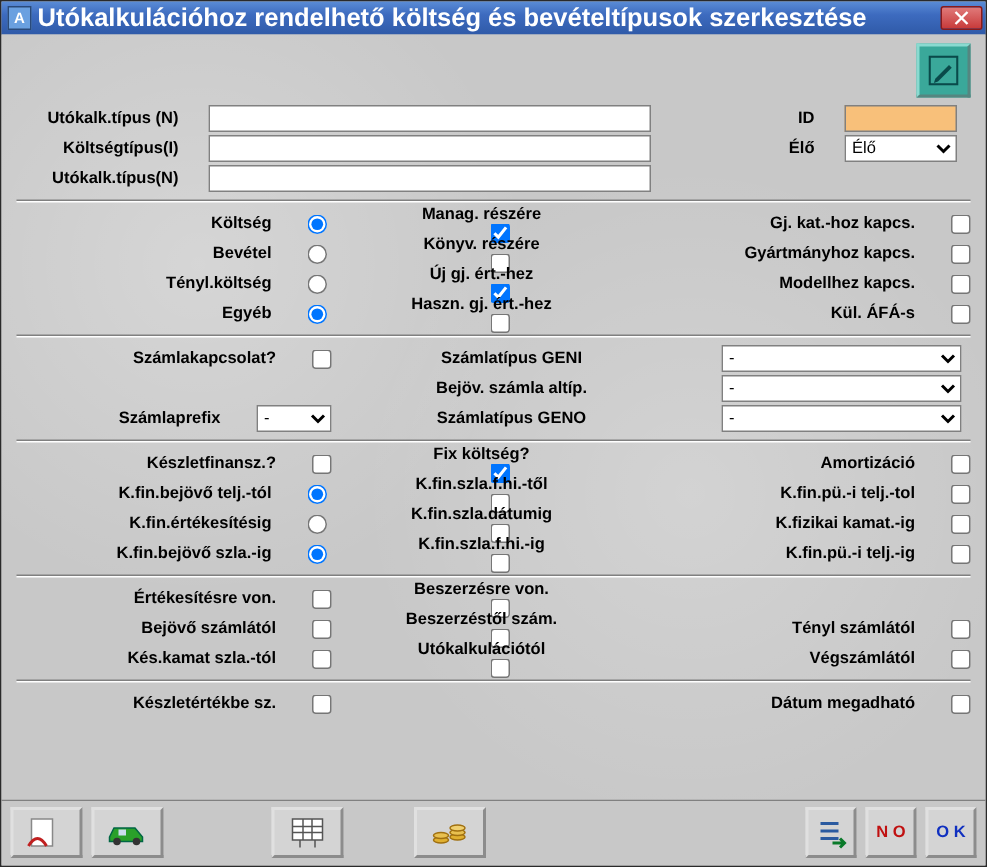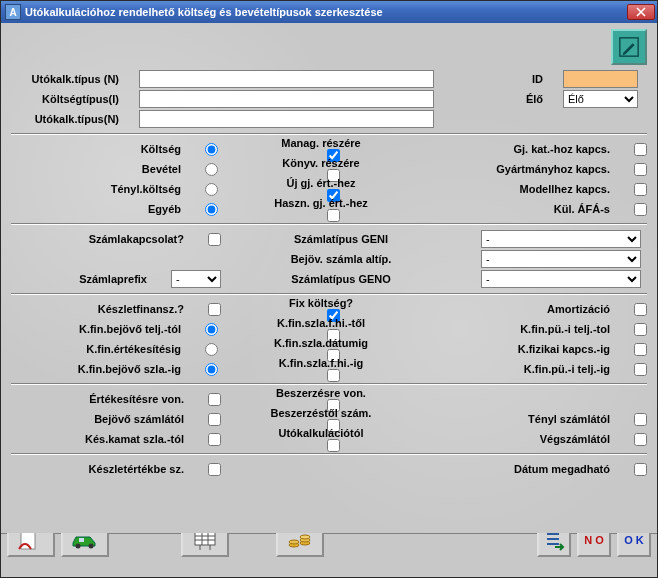--- a/index.html
+++ b/index.html
@@ -30,21 +30,21 @@
     font-weight: bold;
   }
   .titlebar .app-icon {
     width: 16px; height: 16px;
     background: #6aa0e0;
     border: 1px solid #2a4a7a;
     margin-right: 4px;
     display: inline-flex; align-items: center; justify-content: center;
     font-size: 10px; color: #fff;
   }
-  .titlebar .title-text { flex: 1; font-size: 11px; }
+  .titlebar .title-text { flex: 1; font-size: 17px; }
   .titlebar .close-btn {
     width: 28px; height: 16px;
     background: linear-gradient(to bottom, #e07a7a, #c83a3a);
     border: 1px solid #8a1a1a;
     border-radius: 2px;
     display: flex; align-items: center; justify-content: center;
     color: #fff; font-weight: bold; font-size: 10px;
     cursor: pointer;
   }
   .content {
@@ -114,22 +114,22 @@
   .grid3 { display: flex; align-items: center; height: 20px; }
   .col1 { width: 210px; display: flex; align-items: center; justify-content: flex-end; }
   .col2 { width: 220px; display: flex; align-items: center; justify-content: flex-end; flex-direction: column; }
   .col3 { flex: 1; display: flex; align-items: center; justify-content: flex-end; }
   .field-after { margin-left: 4px; display: inline-flex; align-items: center; }
 
   .bottom-bar {
     border-top: 1px solid #808080;
     height: 44px;
     display: flex;
-    align-items: flex-end;
-    padding: 20px 6px;
+    align-items: flex-start;
+    padding: 4px 6px;
     gap: 6px;
     background: #c8c8c8;
   }
   .tool-btn {
     width: 48px; height: 34px;
     border: 2px outset #e0e0e0;
     background: #d4d4d4;
     display: inline-flex; align-items: center; justify-content: center;
     cursor: pointer;
   }
@@ -373,21 +373,21 @@
               <input type="radio" class="radio" name="kfinB" style="">
             </span>
           </div>
         <div class="col2">
             <span class="lbl bold">K.fin.szla.dátumig</span>
             <span class="field-after">
               <input type="checkbox" class="cb" style="">
             </span>
           </div>
         <div class="col3">
-            <span class="lbl bold">K.fizikai kapcs.-ig</span>
+            <span class="lbl bold">K.fizikai kamat.-ig</span>
             <span class="field-after">
               <input type="checkbox" class="cb" style="">
             </span>
           </div>
       </div>
       <div class="grid3">
         <div class="col1">
             <span class="lbl bold">K.fin.bejövő szla.-ig</span>
             <span class="field-after">
               <input type="radio" class="radio" name="kfinB" checked="" style="">

